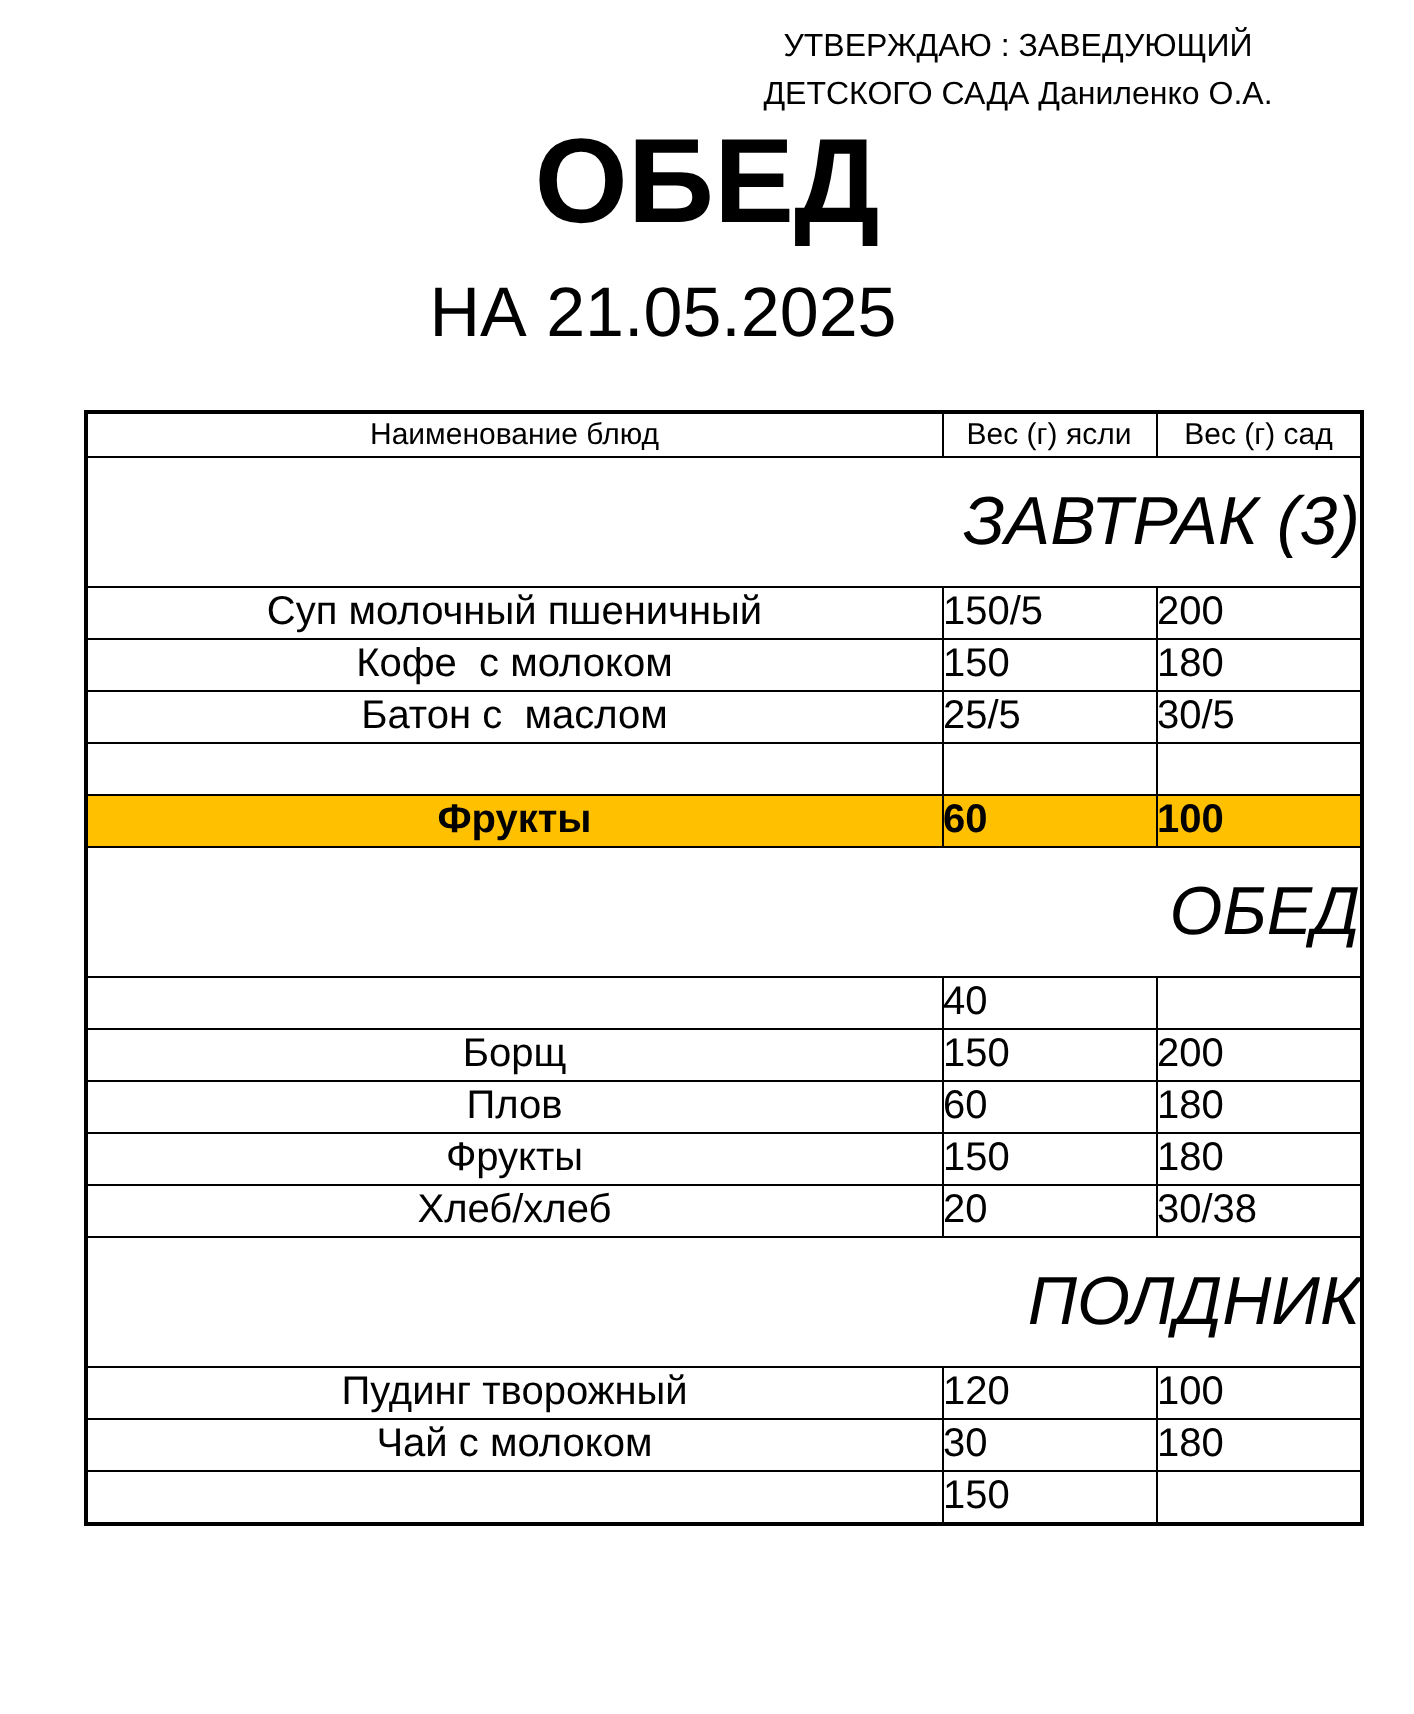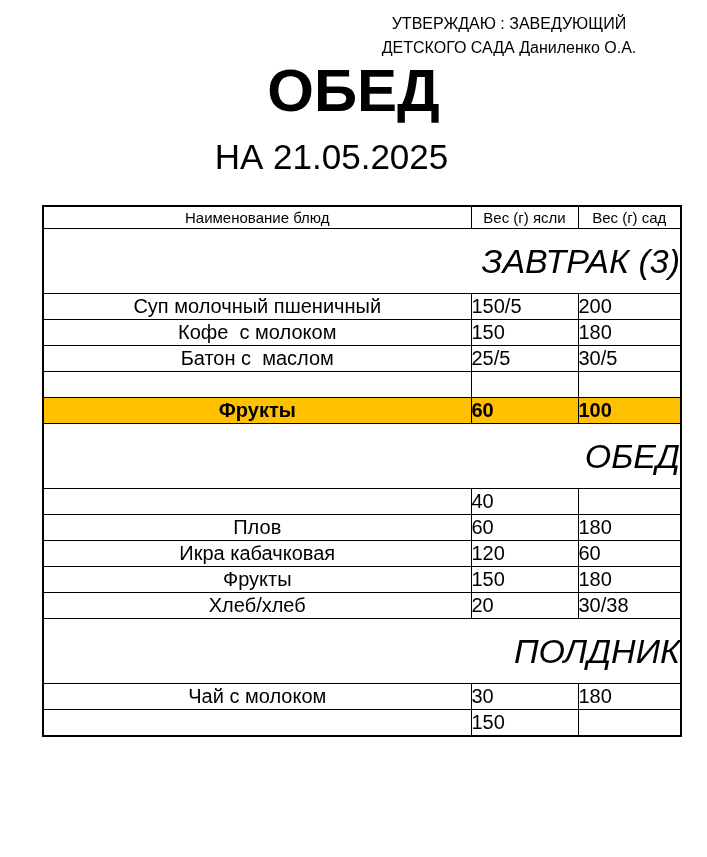--- a/index.html
+++ b/index.html
@@ -134,41 +134,46 @@
         </tr>
         <tr class="section">
           <td colspan="3">ОБЕД</td>
         </tr>
         <tr class="item">
           <td class="name"></td>
           <td class="val">40</td>
           <td class="val"></td>
         </tr>
         <tr class="item">
+          <td class="name">Борщ</td>
+          <td class="val">150</td>
+          <td class="val">200</td>
+        </tr>
+        <tr class="item">
           <td class="name">Плов</td>
           <td class="val">60</td>
           <td class="val">180</td>
-        </tr>
-        <tr class="item">
-          <td class="name">Икра кабачковая</td>
-          <td class="val">120</td>
-          <td class="val">60</td>
         </tr>
         <tr class="item">
           <td class="name">Фрукты</td>
           <td class="val">150</td>
           <td class="val">180</td>
         </tr>
         <tr class="item">
           <td class="name">Хлеб/хлеб</td>
           <td class="val">20</td>
           <td class="val">30/38</td>
         </tr>
         <tr class="section">
           <td colspan="3">ПОЛДНИК</td>
+        </tr>
+        <tr class="item">
+          <td class="name">Пудинг творожный</td>
+          <td class="val">120</td>
+          <td class="val">100</td>
         </tr>
         <tr class="item">
           <td class="name">Чай с молоком</td>
           <td class="val">30</td>
           <td class="val">180</td>
         </tr>
         <tr class="item">
           <td class="name"></td>
           <td class="val">150</td>
           <td class="val"></td>

